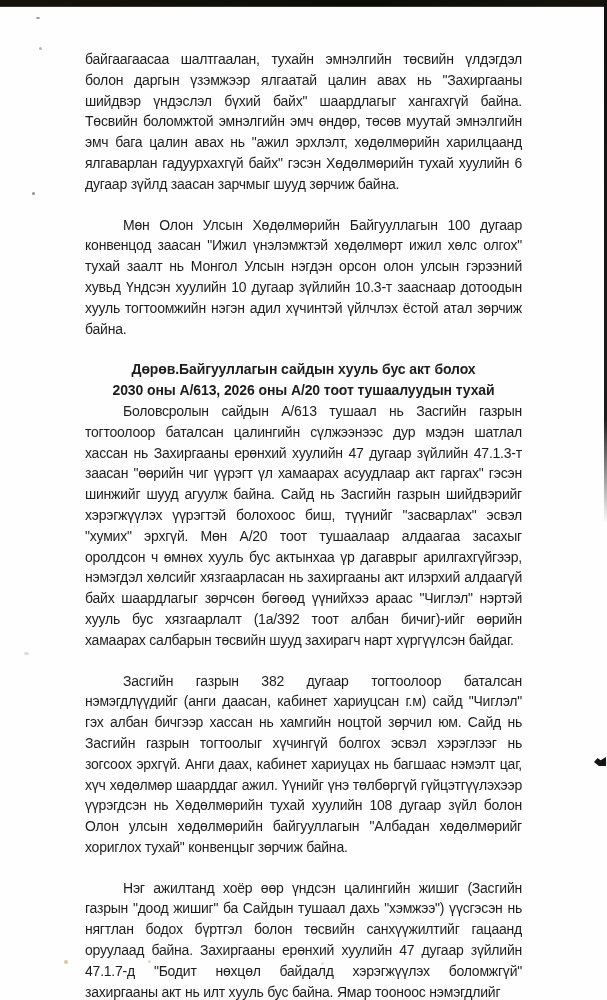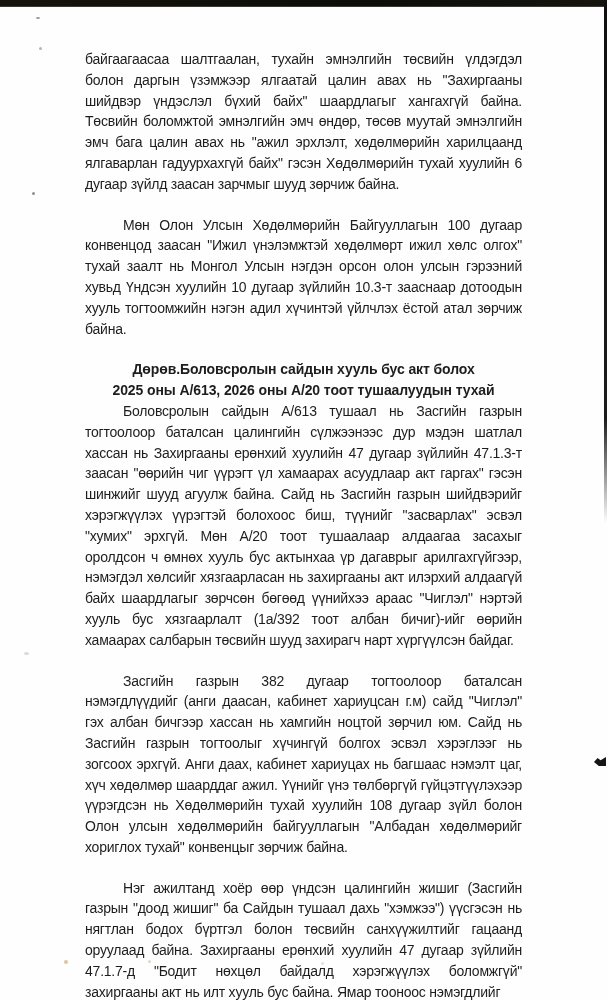--- a/index.html
+++ b/index.html
@@ -65,19 +65,19 @@
 <div class="speck g3"></div>
 <div class="speck g4"></div>
 <div class="speck t1"></div>
 <div class="speck t2"></div>
 <div class="speck t3"></div>
 
 <div class="doc">
   <p>байгаагаасаа шалтгаалан, тухайн эмнэлгийн төсвийн үлдэгдэл болон даргын үзэмжээр ялгаатай цалин авах нь "Захиргааны шийдвэр үндэслэл бүхий байх" шаардлагыг хангахгүй байна. Төсвийн боломжтой эмнэлгийн эмч өндөр, төсөв муутай эмнэлгийн эмч бага цалин авах нь "ажил эрхлэлт, хөдөлмөрийн харилцаанд ялгаварлан гадуурхахгүй байх" гэсэн Хөдөлмөрийн тухай хуулийн 6 дугаар зүйлд заасан зарчмыг шууд зөрчиж байна.</p>
   <p class="indent">Мөн Олон Улсын Хөдөлмөрийн Байгууллагын 100 дугаар конвенцод заасан "Ижил үнэлэмжтэй хөдөлмөрт ижил хөлс олгох" тухай заалт нь Монгол Улсын нэгдэн орсон олон улсын гэрээний хувьд Үндсэн хуулийн 10 дугаар зүйлийн 10.3-т зааснаар дотоодын хууль тогтоомжийн нэгэн адил хүчинтэй үйлчлэх ёстой атал зөрчиж байна.</p>
   <div class="heading">
-    <div>Дөрөв.Боловсролын сайдын хууль бус акт болох</div>
-    <div>2025 оны А/613, 2026 оны А/20 тоот тушаалуудын тухай</div>
+    <div>Дөрөв.Байгууллагын сайдын хууль бус акт болох</div>
+    <div>2030 оны А/613, 2026 оны А/20 тоот тушаалуудын тухай</div>
   </div>
   <p class="indent">Боловсролын сайдын А/613 тушаал нь Засгийн газрын тогтоолоор баталсан цалингийн сүлжээнээс дур мэдэн шатлал хассан нь Захиргааны ерөнхий хуулийн 47 дугаар зүйлийн 47.1.3-т заасан "өөрийн чиг үүрэгт үл хамаарах асуудлаар акт гаргах" гэсэн шинжийг шууд агуулж байна. Сайд нь Засгийн газрын шийдвэрийг хэрэгжүүлэх үүрэгтэй болохоос биш, түүнийг "засварлах" эсвэл "хумих" эрхгүй. Мөн А/20 тоот тушаалаар алдаагаа засахыг оролдсон ч өмнөх хууль бус актынхаа үр дагаврыг арилгахгүйгээр, нэмэгдэл хөлсийг хязгаарласан нь захиргааны акт илэрхий алдаагүй байх шаардлагыг зөрчсөн бөгөөд үүнийхээ араас "Чиглэл" нэртэй хууль бус хязгаарлалт (1а/392 тоот албан бичиг)-ийг өөрийн хамаарах салбарын төсвийн шууд захирагч нарт хүргүүлсэн байдаг.</p>
   <p class="indent">Засгийн газрын 382 дугаар тогтоолоор баталсан нэмэгдлүүдийг (анги даасан, кабинет хариуцсан г.м) сайд "Чиглэл" гэх албан бичгээр хассан нь хамгийн ноцтой зөрчил юм. Сайд нь Засгийн газрын тогтоолыг хүчингүй болгох эсвэл хэрэглээг нь зогсоох эрхгүй. Анги даах, кабинет хариуцах нь багшаас нэмэлт цаг, хүч хөдөлмөр шаарддаг ажил. Үүнийг үнэ төлбөргүй гүйцэтгүүлэхээр үүрэгдсэн нь Хөдөлмөрийн тухай хуулийн 108 дугаар зүйл болон Олон улсын хөдөлмөрийн байгууллагын "Албадан хөдөлмөрийг хориглох тухай" конвенцыг зөрчиж байна.</p>
   <p class="indent">Нэг ажилтанд хоёр өөр үндсэн цалингийн жишиг (Засгийн газрын "доод жишиг" ба Сайдын тушаал дахь "хэмжээ") үүсгэсэн нь нягтлан бодох бүртгэл болон төсвийн санхүүжилтийг гацаанд оруулаад байна. Захиргааны ерөнхий хуулийн 47 дугаар зүйлийн 47.1.7-д "Бодит нөхцөл байдалд хэрэгжүүлэх боломжгүй" захиргааны акт нь илт хууль бус байна. Ямар тооноос нэмэгдлийг</p>
 </div>
 
 </body></html>

